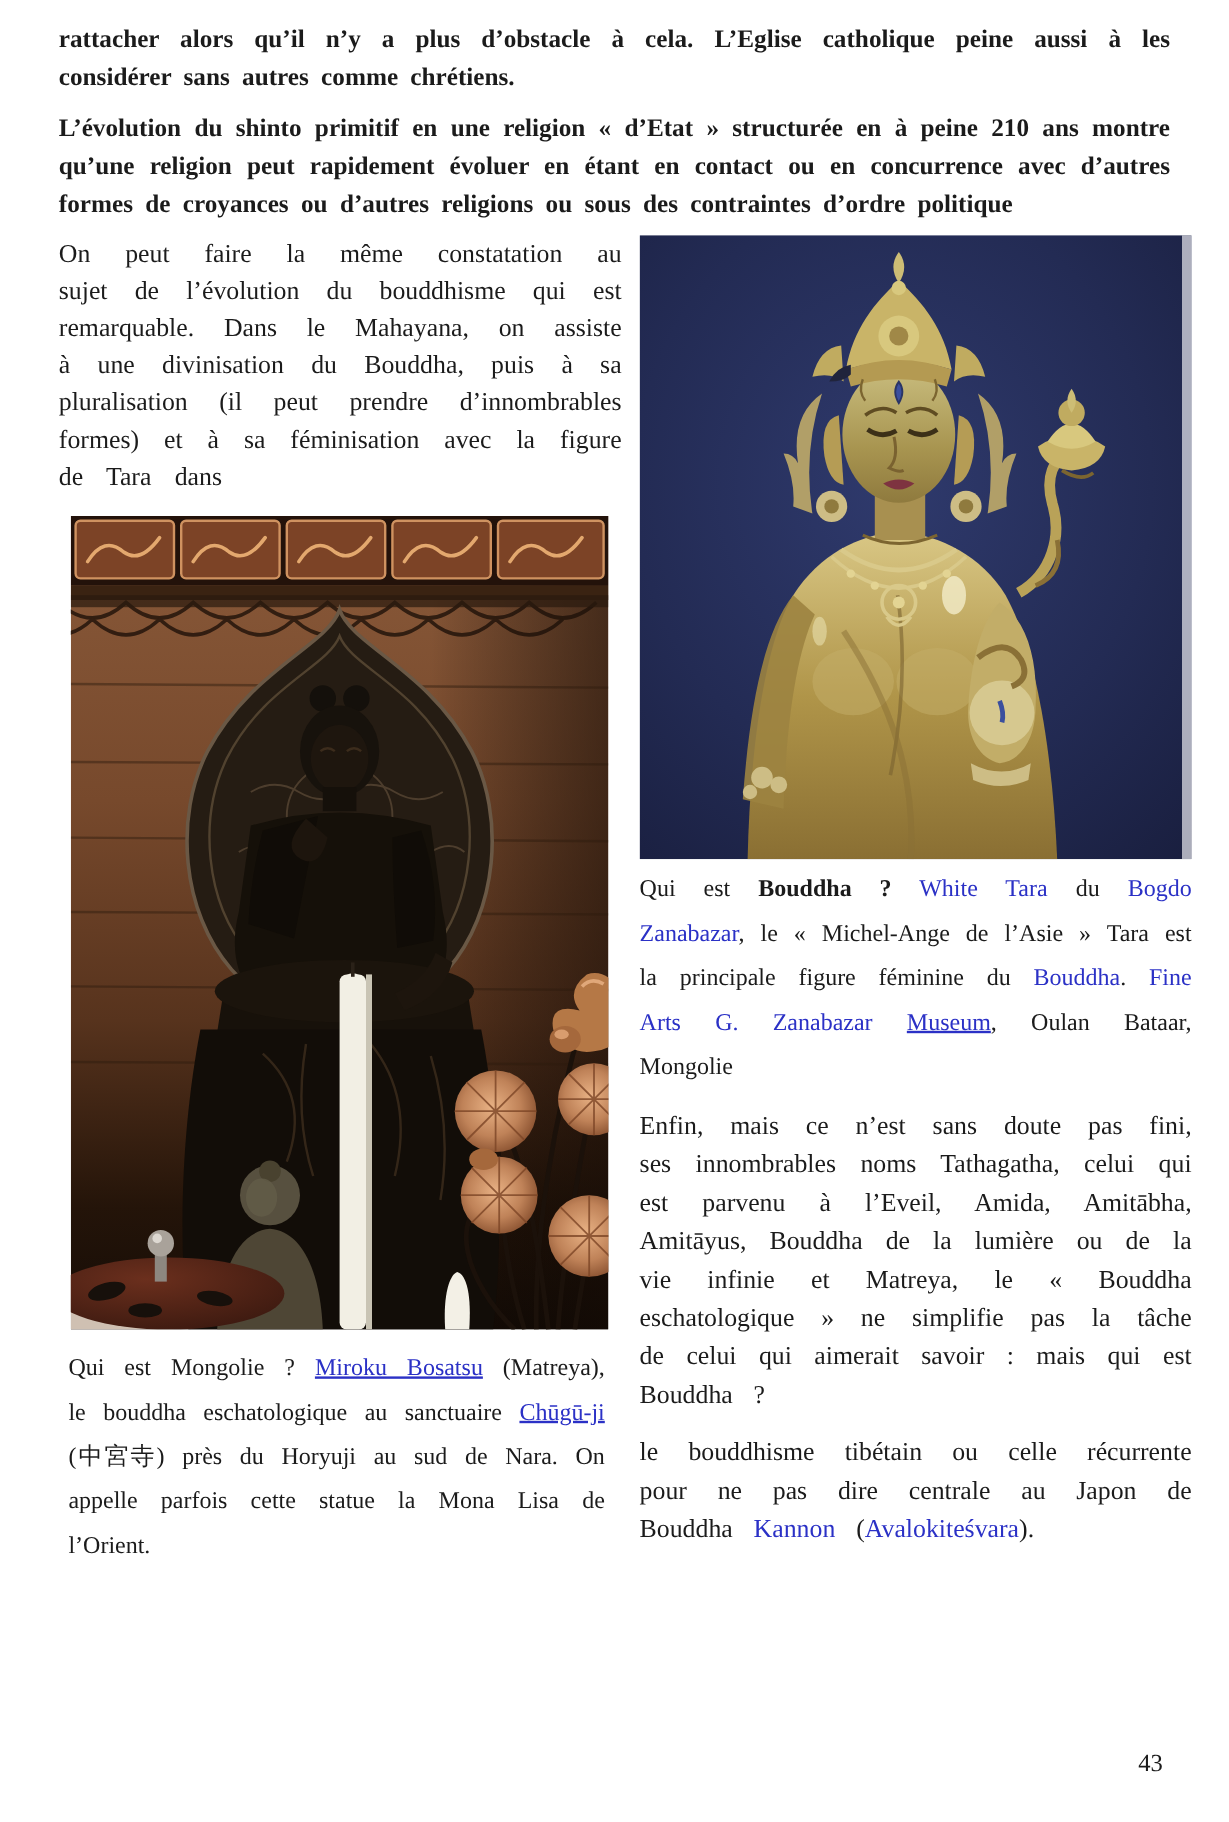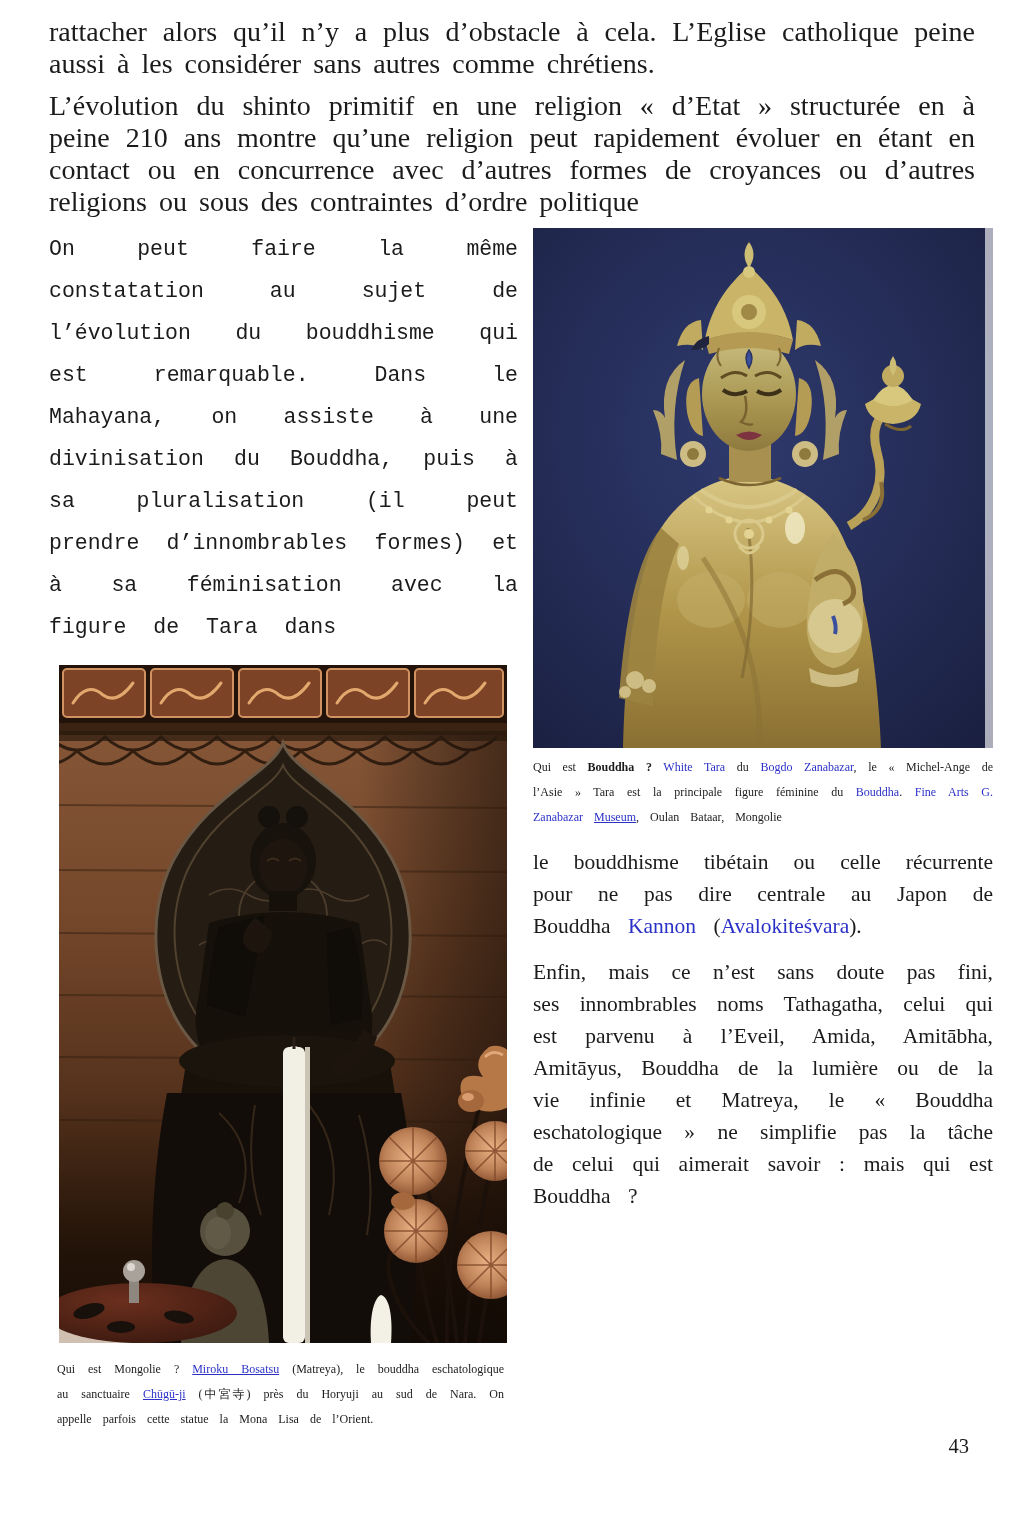--- a/index.html
+++ b/index.html
@@ -5,46 +5,46 @@
   html,body{margin:0;padding:0;background:#ffffff;}
   body{
     width:1024px;height:1518px;overflow:hidden;position:relative;
     font-family:"Liberation Serif","DejaVu Serif",serif;
     color:#1b1b1b;
     --link:#2b31c6;
   }
   .page{position:relative;width:1024px;height:1518px;box-sizing:border-box;padding:16px 0 0 49px;}
   .para-full{
     width:926px;margin:0 0 10px 0;
-    font-size:28px;line-height:32px;text-align:justify;word-spacing:5px;
+    font-size:21px;line-height:32px;text-align:justify;word-spacing:5px;font-weight:bold;
   }
   .columns{display:flex;gap:15px;width:944px;margin-top:2px;}
   .col-left{width:469px;flex:0 0 469px;}
   .col-right{width:460px;flex:0 0 460px;}
   .col-left .body-par{
-    margin:0;font-size:21.5px;line-height:42px;text-align:justify;word-spacing:14px;font-family:Liberation Mono, monospace;
+    margin:0;font-size:21.5px;line-height:31px;text-align:justify;word-spacing:14px;
   }
   .col-right .body-par{
     margin:0;font-size:21.5px;line-height:32px;text-align:justify;word-spacing:12px;
   }
   .col-right .body-par.first{margin-top:16px;}
   .col-right .body-par.second{margin-top:14px;}
   .photo-frame{display:block;}
   .photo-left{margin:17px 0 0 10px;width:448px;height:678px;}
   .photo-right{width:460px;height:520px;}
   .caption{
-    font-size:12px;line-height:25px;text-align:justify;word-spacing:8px;margin:0;
+    font-size:20px;line-height:37px;text-align:justify;word-spacing:8px;margin:0;
   }
   .caption-left{margin:14px 0 0 8px;width:447px;}
   .caption-right{margin:7px 0 0 0;width:460px;}
   .bold{font-weight:bold;}
   .link{color:var(--link);}
   .link-underline{color:var(--link);text-decoration:underline;}
   .page-number{
-    position:absolute;right:55px;bottom:60px;font-size:20.5px;color:#1b1b1b;
+    position:absolute;right:55px;bottom:36px;font-size:20.5px;color:#1b1b1b;
   }
   svg{display:block;}
 </style>
 </head>
 <body style="--link: #2b31c6;">
 
 <div class="page">
 
   <p class="para-full">rattacher alors qu’il n’y a plus d’obstacle à cela. L’Eglise catholique peine aussi à les considérer sans autres comme chrétiens.</p>
   <p class="para-full">L’évolution du shinto primitif en une religion « d’Etat » structurée en à peine 210 ans montre qu’une religion peut rapidement évoluer en étant en contact ou en concurrence avec d’autres formes de croyances ou d’autres religions ou sous des contraintes d’ordre politique</p>
@@ -321,19 +321,19 @@
             </g>
 
             <ellipse cx="262" cy="300" rx="10" ry="16" fill="#f3ecc9" opacity="0.8"></ellipse>
             <ellipse cx="150" cy="330" rx="6" ry="12" fill="#e8dfae" opacity="0.6"></ellipse>
           </g>
         </svg>
       </div>
 
       <p class="caption caption-right"><span>Qui est </span><span class="bold">Bouddha ?</span><span> </span><span class="link">White Tara</span><span> du </span><span class="link">Bogdo Zanabazar</span><span>, le « Michel-Ange de l’Asie » Tara est la principale figure féminine du </span><span class="link">Bouddha</span><span>. </span><span class="link">Fine Arts G. Zanabazar </span><span class="link-underline">Museum</span><span>, Oulan Bataar, Mongolie</span></p>
 
+      <p class="body-par second">Enfin, mais ce n’est sans doute pas fini, ses innombrables noms Tathagatha, celui qui est parvenu à l’Eveil, Amida, Amitābha, Amitāyus, Bouddha de la lumière ou de la vie infinie et Matreya, le « Bouddha eschatologique » ne simplifie pas la tâche de celui qui aimerait savoir : mais qui est Bouddha ?</p>
       <p class="body-par first"><span>le bouddhisme tibétain ou celle récurrente pour ne pas dire centrale au Japon de Bouddha </span><span class="link">Kannon</span><span> (</span><span class="link">Avalokiteśvara</span><span>).</span></p>
-      <p class="body-par second">Enfin, mais ce n’est sans doute pas fini, ses innombrables noms Tathagatha, celui qui est parvenu à l’Eveil, Amida, Amitābha, Amitāyus, Bouddha de la lumière ou de la vie infinie et Matreya, le « Bouddha eschatologique » ne simplifie pas la tâche de celui qui aimerait savoir : mais qui est Bouddha ?</p>
     </div>
   </div>
 
   <div class="page-number">43</div>
 </div>
 
 </body></html>

